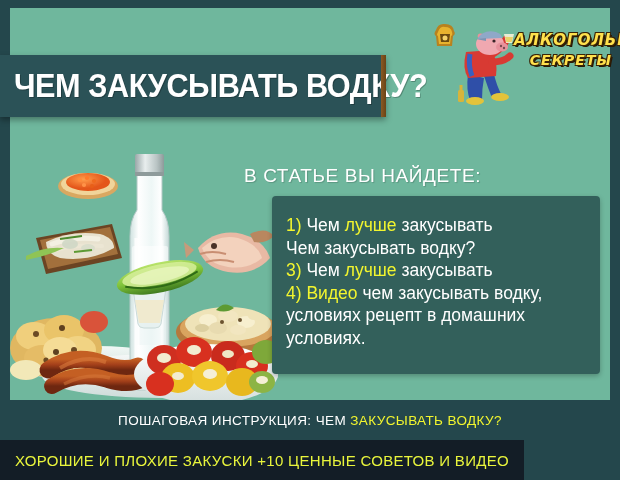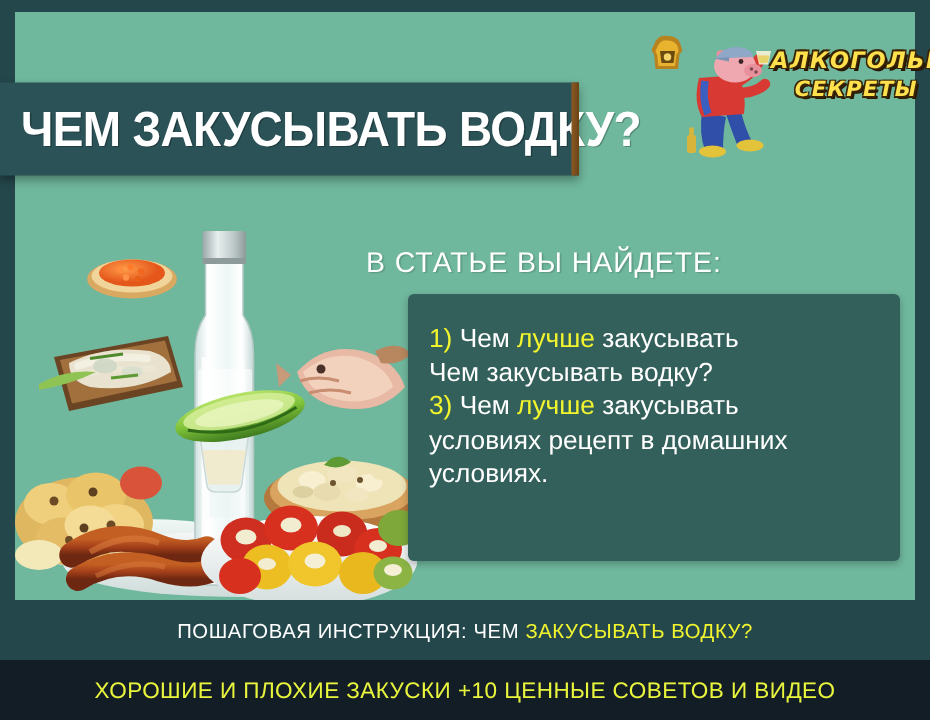--- a/index.html
+++ b/index.html
@@ -96,21 +96,21 @@
   
   .bar-step{
     position:absolute;left:0;top:400px;width:620px;height:40px;
     background:#24474c;
     display:flex;align-items:center;justify-content:center;
   }
   .bar-step .t{
     font-size:13.5px;color:#ffffff;letter-spacing:.4px;white-space:nowrap;
   }
   .bar-bottom{
-    position:absolute;left:0;top:440px;width:620px;height:40px;
+    position:absolute;left:0;top:440px;width:524px;height:40px;
     background:#131d26;
     display:flex;align-items:center;justify-content:center;
   }
   .bar-bottom .t{
     font-size:15px;color:#e9f53c;letter-spacing:.3px;white-space:nowrap;
     font-weight:500;
   }
 </style>
 </head>
 <body>
@@ -334,20 +334,23 @@
       <li>
         <span class="num">1)</span><span> Чем </span><span class="hl">лучше</span><span> закусывать</span>
       </li>
       <li>
         <span>Чем закусывать водку?</span>
       </li>
       <li>
         <span class="num">3)</span><span> Чем </span><span class="hl">лучше</span><span> закусывать</span>
       </li>
       <li>
+        <span class="num">4)</span><span> </span><span class="hl">Видео</span><span> чем закусывать водку,</span>
+      </li>
+      <li>
         <span>условиях рецепт в домашних</span>
       </li>
       <li>
         <span>условиях.</span>
       </li>
     </ul>
   </div>
 
   <div class="bar-step">
     <span class="t"><span>ПОШАГОВАЯ ИНСТРУКЦИЯ: ЧЕМ </span><span class="hl">ЗАКУСЫВАТЬ ВОДКУ?</span></span>

